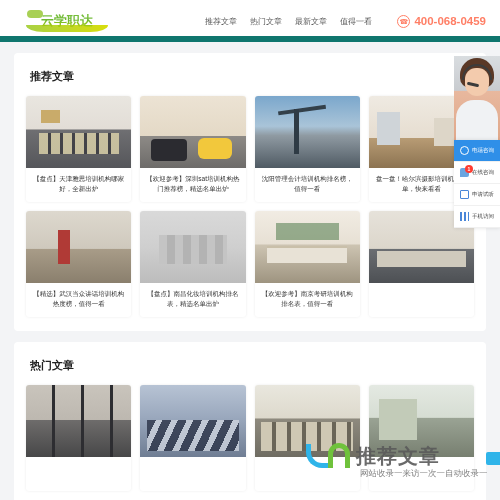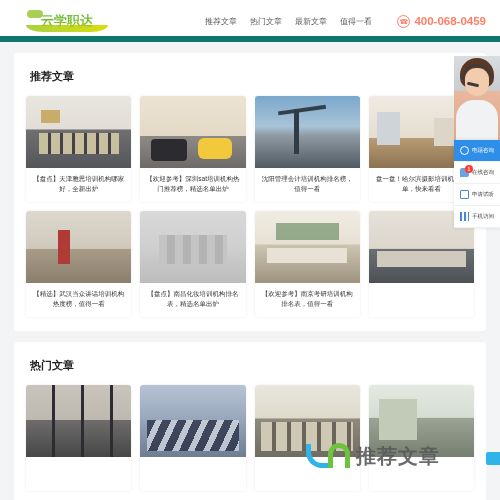--- a/index.html
+++ b/index.html
@@ -343,20 +343,21 @@
     </div>
   </div>
 
   <div class="watermark">
     <div class="wm-logo">
       <div class="wm-j"></div>
       <div class="wm-n"></div>
     </div>
     <div class="wm-text">推荐文章</div>
     <div class="wm-badge"></div>
+    <div class="wm-sub">网站收录一来访一次一自动收录一</div>
   </div>
 
   <div class="service-agent">
     <div class="agent-hair"></div>
     <div class="agent-face"></div>
     <div class="agent-head-set"></div>
     <div class="agent-mic"></div>
     <div class="agent-body"></div>
   </div>
 

